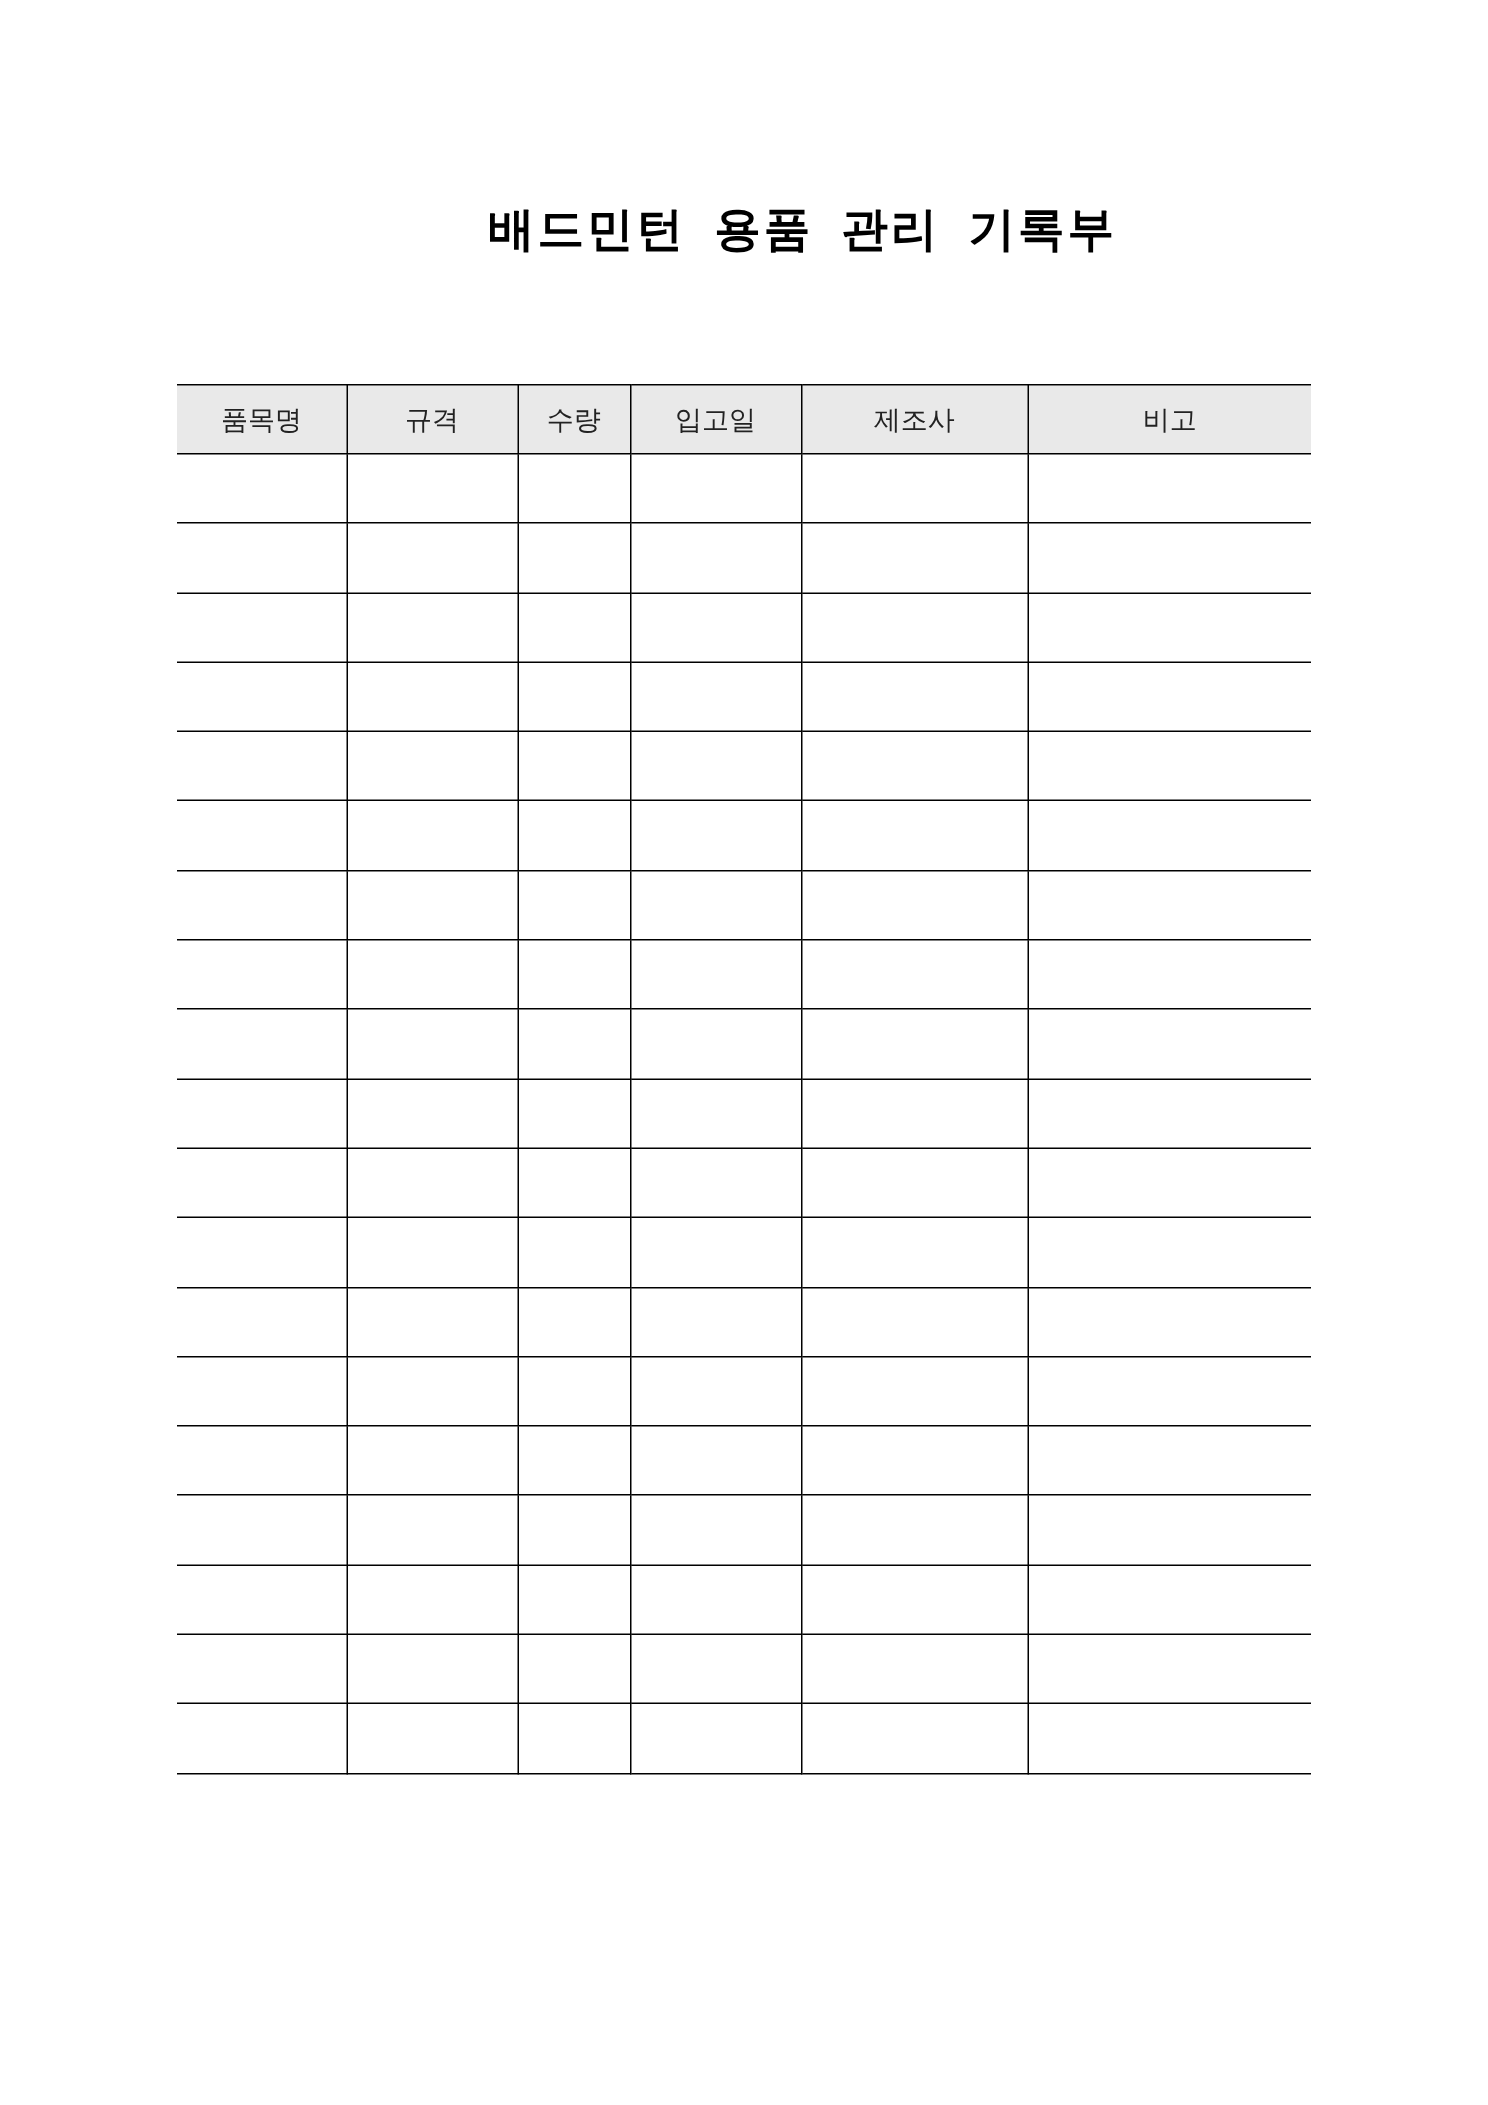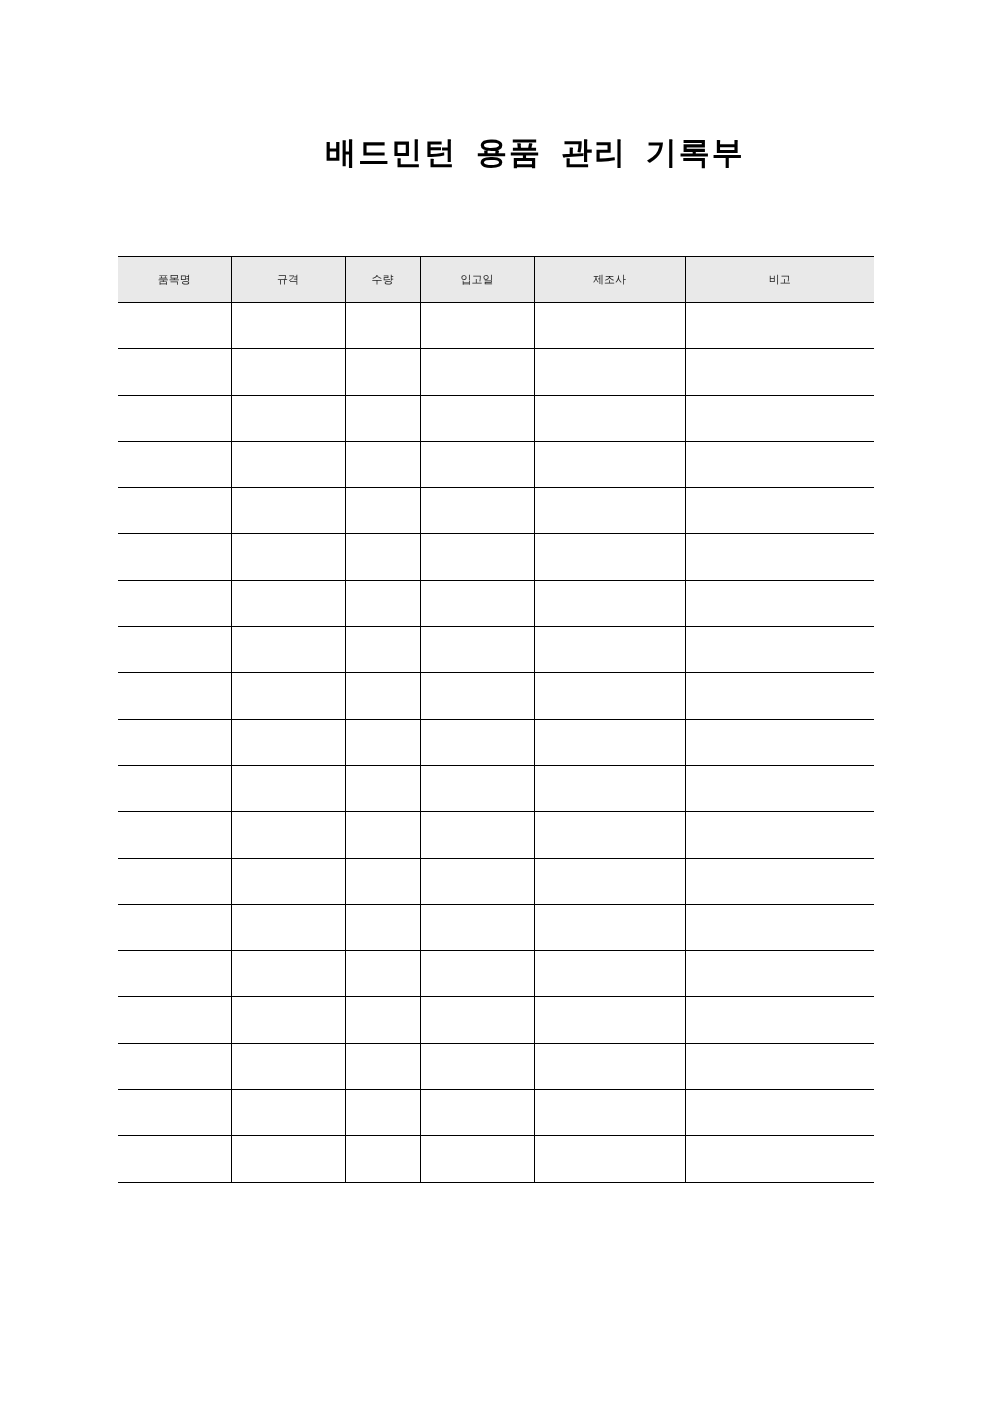--- a/index.html
+++ b/index.html
@@ -6,21 +6,21 @@
   body { width: 992px; height: 1403px; position: relative; overflow: hidden;
          font-family: "DejaVu Sans", sans-serif; color: #000; }
   .title { position: absolute; left: 0; top: 132px; width: 980px; text-align: center;
            font-size: 31px; font-weight: bold; letter-spacing: 2px; word-spacing: 6px; padding-left: 45px; }
   table.log { position: absolute; left: 118px; top: 256px; width: 756px;
               border-collapse: collapse; table-layout: fixed; }
   table.log th, table.log td { border: 1.5px solid #000; padding: 0; }
   table.log tr > *:first-child { border-left: none; }
   table.log tr > *:last-child { border-right: none; }
   table.log th { height: 45px; background: #e9e9e9; font-weight: normal;
-                 font-size: 11px; color: #222; text-align: center; vertical-align: middle; }
+                 font-size: 18px; color: #222; text-align: center; vertical-align: middle; }
   table.log td { height: 45.3px; background: #fff; }
 </style>
 </head>
 <body>
 
 <div class="title">배드민턴 용품 관리 기록부</div>
 
 <table class="log">
   <colgroup id="cols">
       <col style="width: 113px;">

